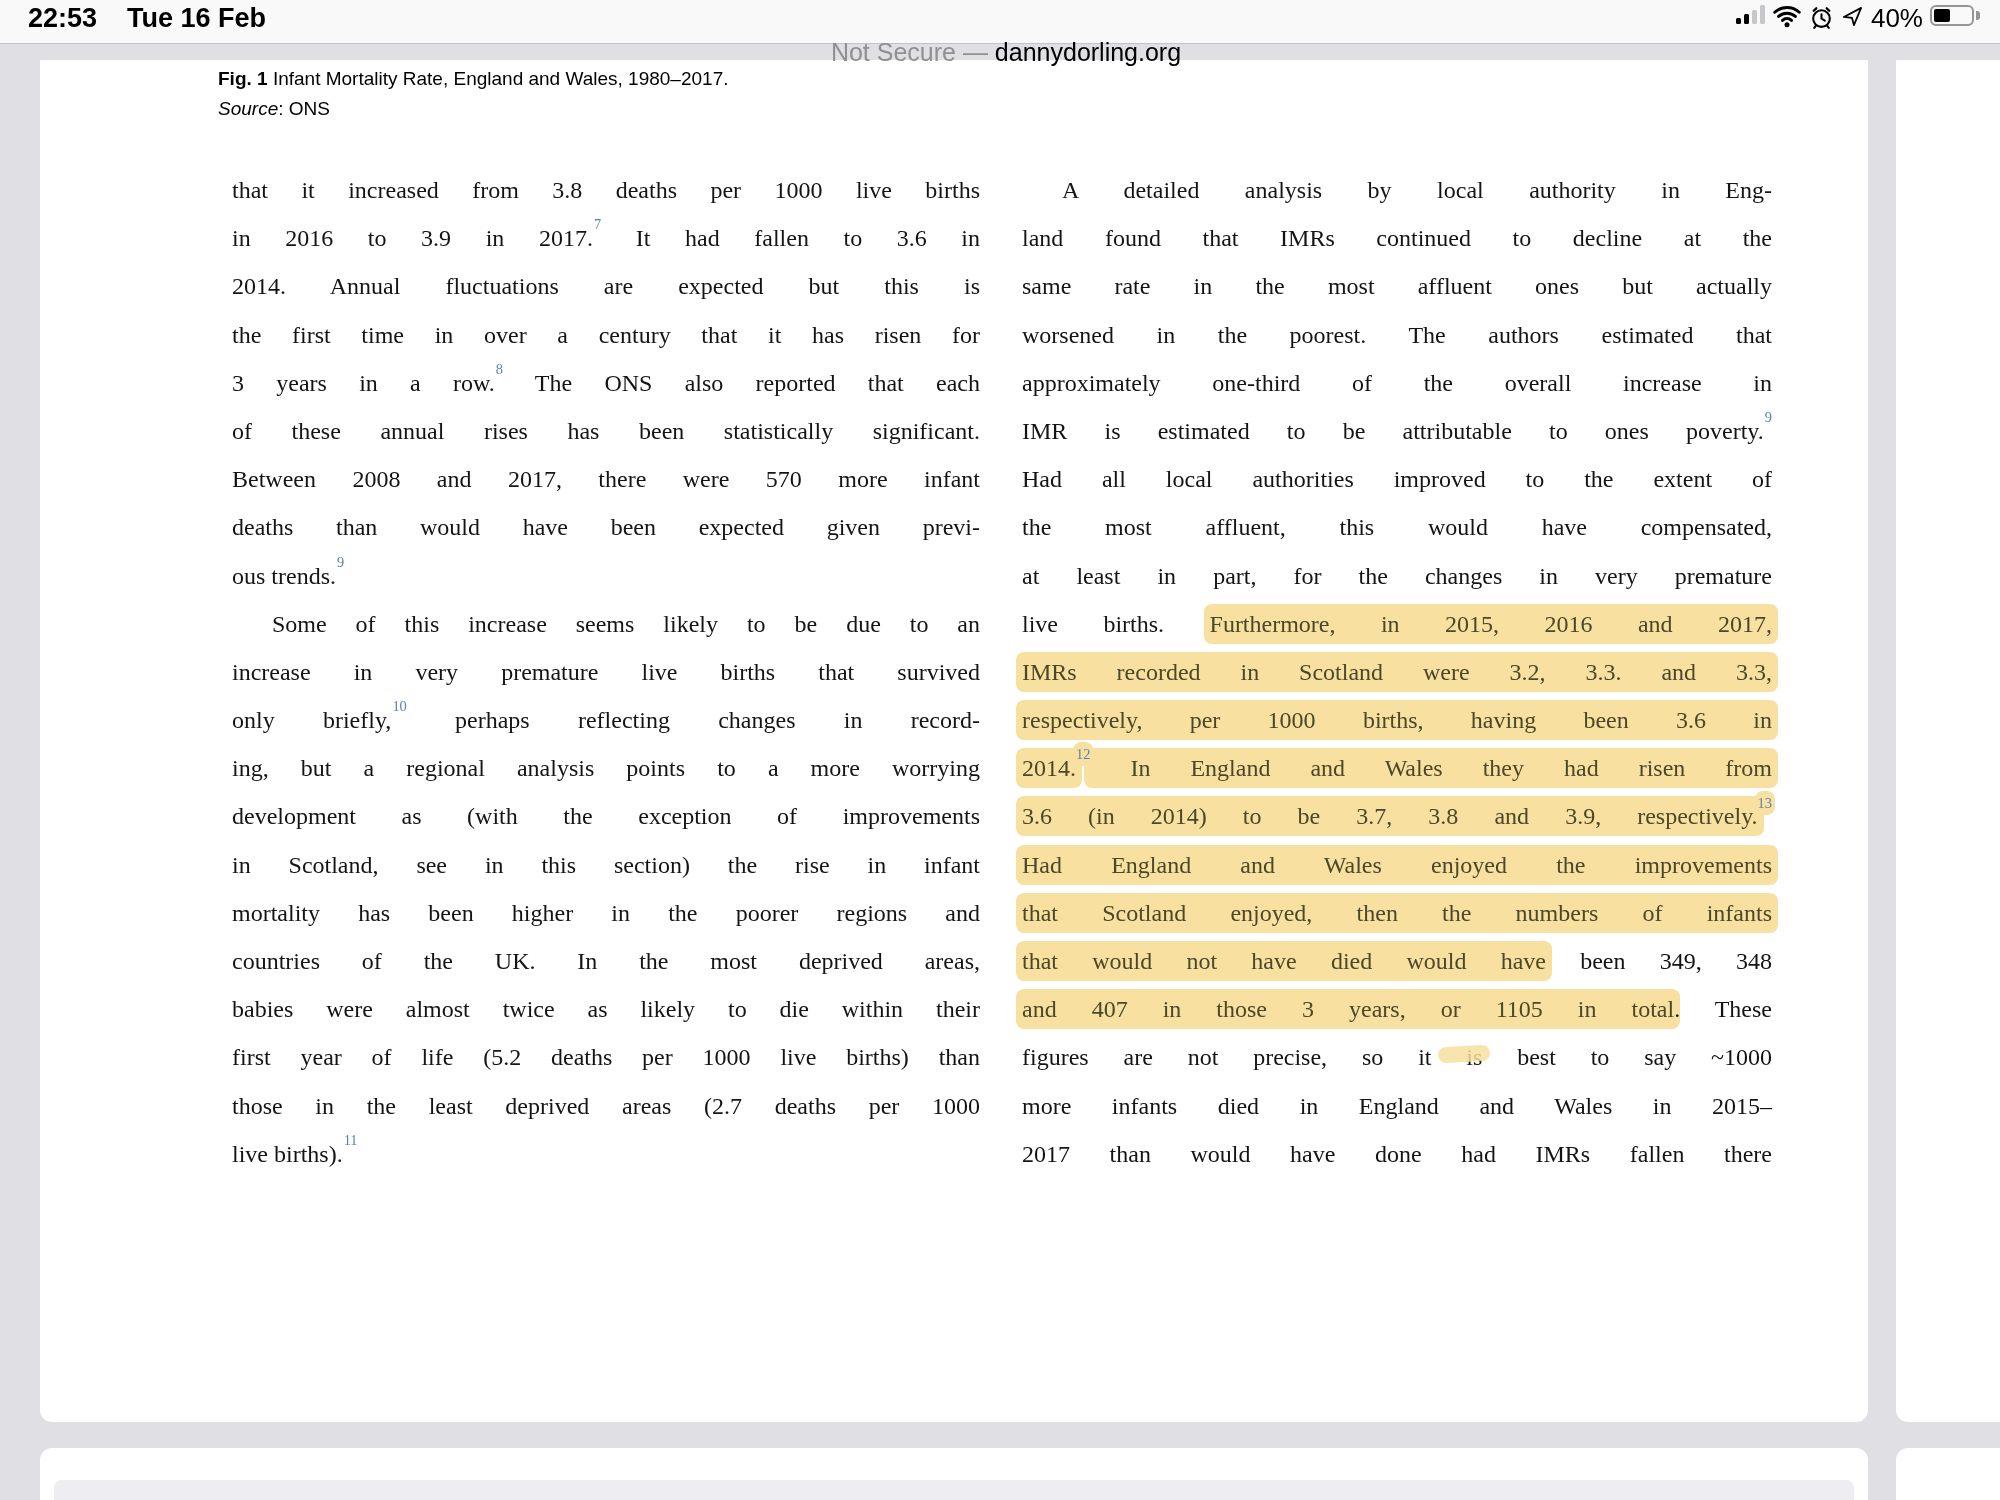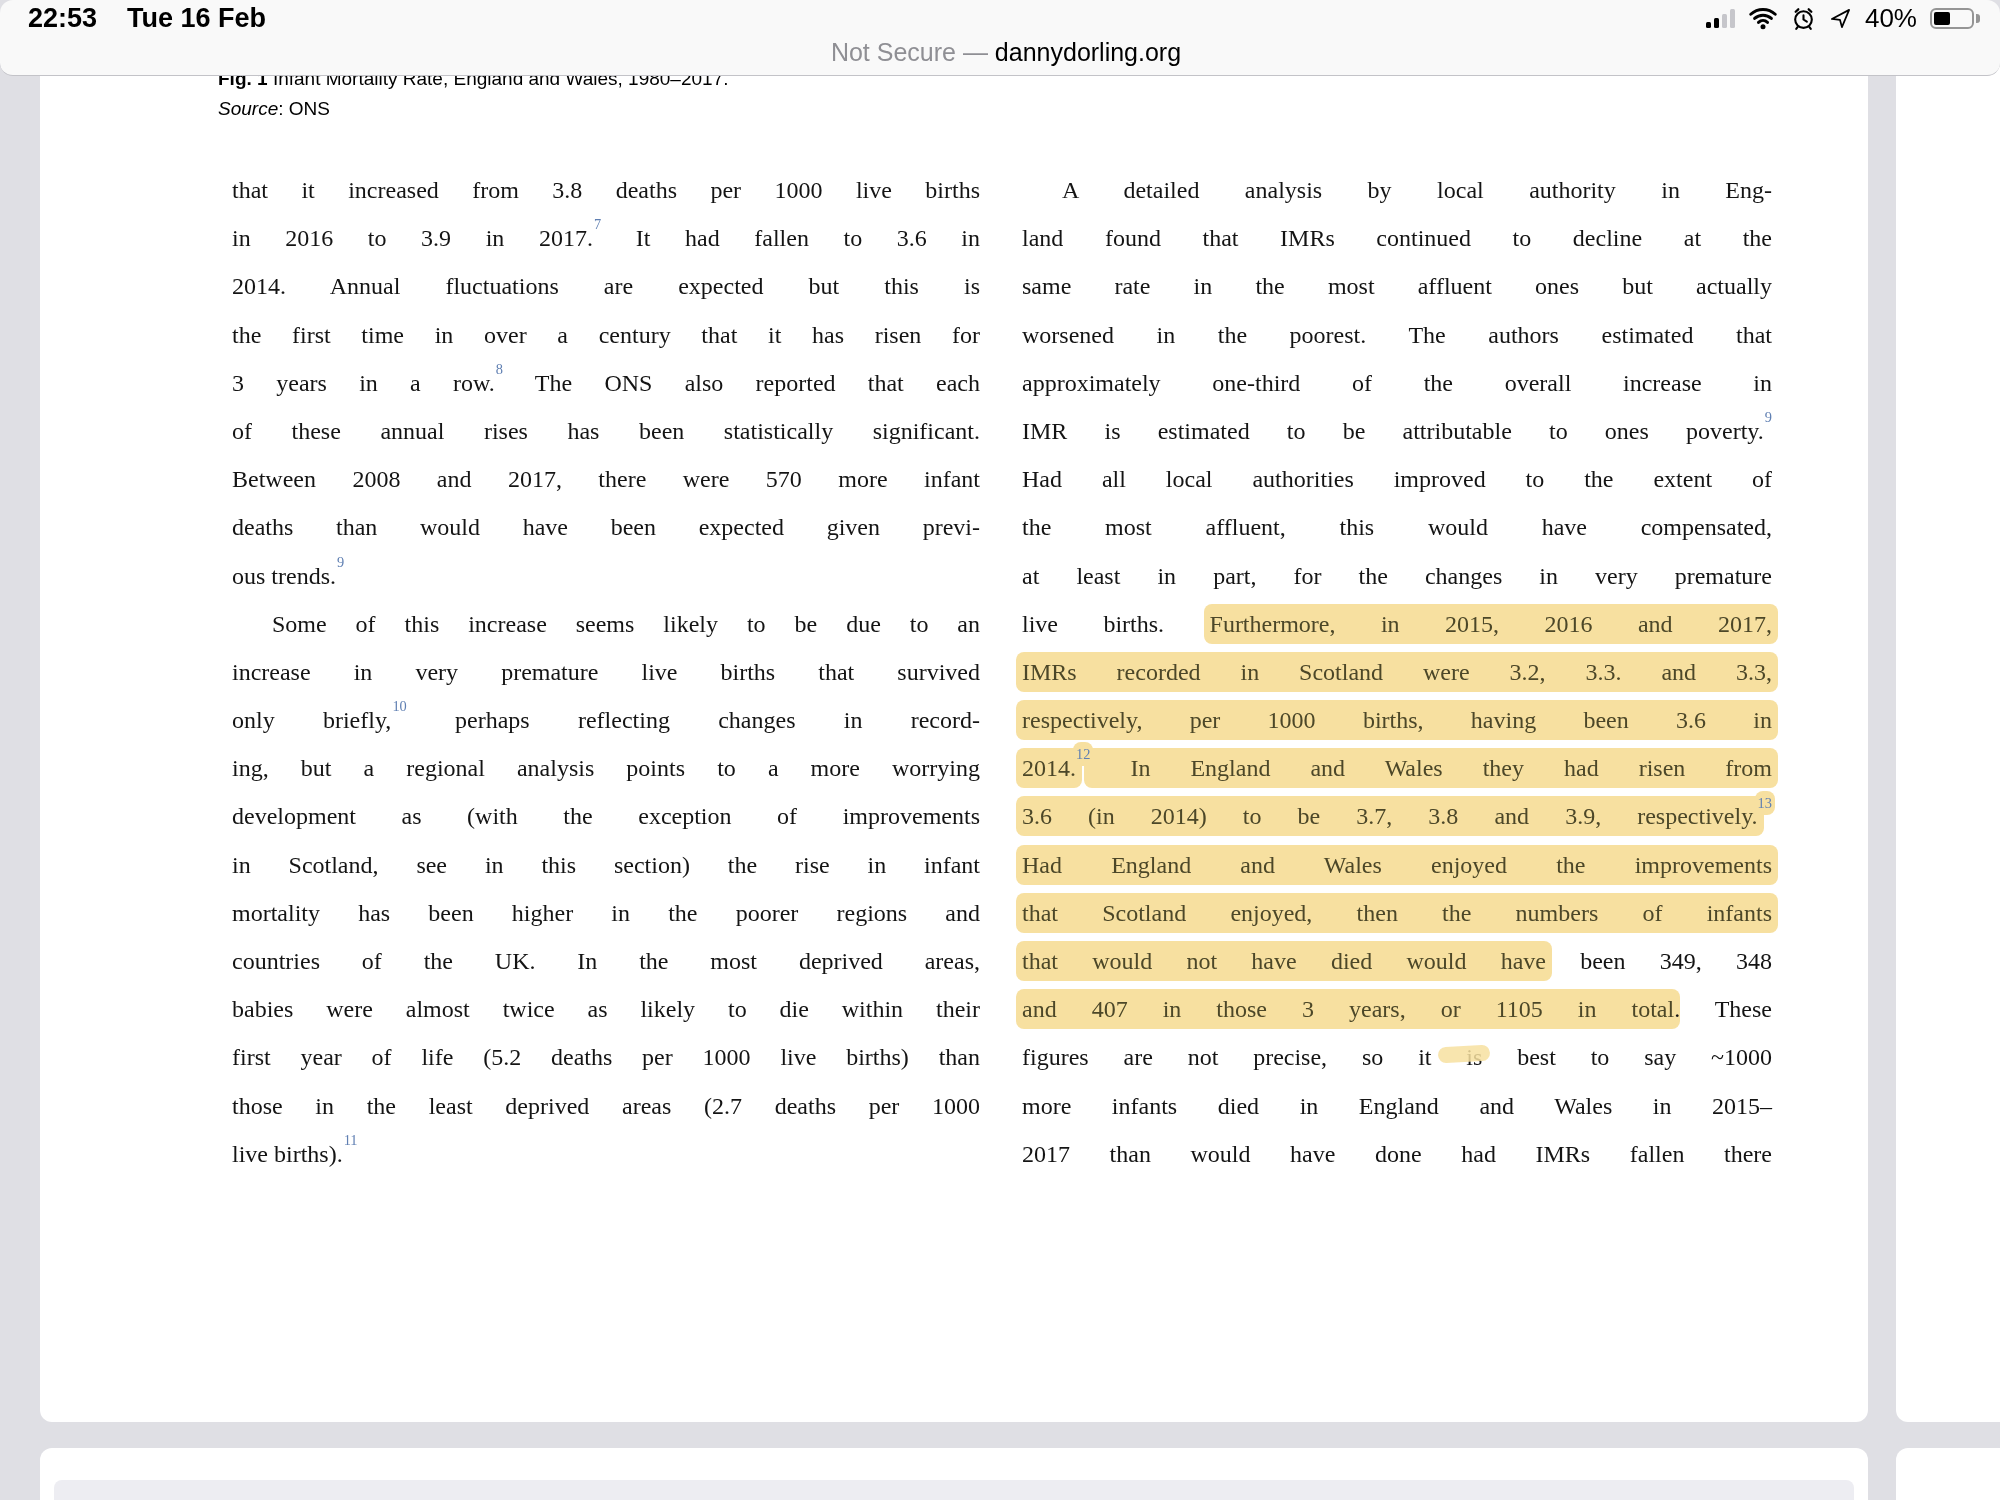--- a/index.html
+++ b/index.html
@@ -10,30 +10,30 @@
     -webkit-font-smoothing:antialiased;
   }
   :root{
     --hl:#f7e0a0;
     --link:#5f7fb2;
     --ink:#141414;
   }
 
   
   .header{
-    position:absolute;top:0;left:0;width:2000px;height:76px;
-    background:#f9f9f9;border-bottom:1px solid #c3c3c8;box-sizing:border-box;z-index:10;border-radius:13px;
+    position:absolute;top:0;left:0;width:2000px;height:44px;
+    background:#f9f9f9;border-bottom:1px solid #c3c3c8;box-sizing:border-box;z-index:10;
   }
   .status-row{
     position:absolute;top:0;left:0;right:0;height:34px;
     display:flex;align-items:flex-start;justify-content:space-between;
     padding:5px 26px 0 28px;box-sizing:border-box;
   }
   .status-left{display:flex;gap:30px;font-size:27px;font-weight:600;color:#000;line-height:27px;}
-  .status-right{display:flex;align-items:center;gap:13px;height:27px;}
+  .status-right{display:flex;align-items:flex-start;gap:7px;height:27px;}
   .bars{display:flex;align-items:flex-end;gap:3px;height:19px;}
   .bar{width:5px;border-radius:1.5px;background:#000;}
   .bar.b1{height:6px}.bar.b2{height:10px}
   .bar.b3{height:14px;background:#c6c6cb}.bar.b4{height:19px;background:#c6c6cb}
   .pct{font-size:26px;color:#000;line-height:27px;}
   .batt{position:relative;width:44px;height:21px;border:2px solid rgba(0,0,0,.4);border-radius:6px;display:inline-block;box-sizing:border-box;}
   .batt::after{content:"";position:absolute;right:-8px;top:4px;width:4px;height:9px;background:rgba(0,0,0,.4);border-radius:0 3px 3px 0;}
   .batt-fill{position:absolute;left:2px;top:2px;bottom:2px;width:40%;background:#000;border-radius:2px;}
   .url-row{
     position:absolute;top:30px;left:12px;right:0;height:28px;

